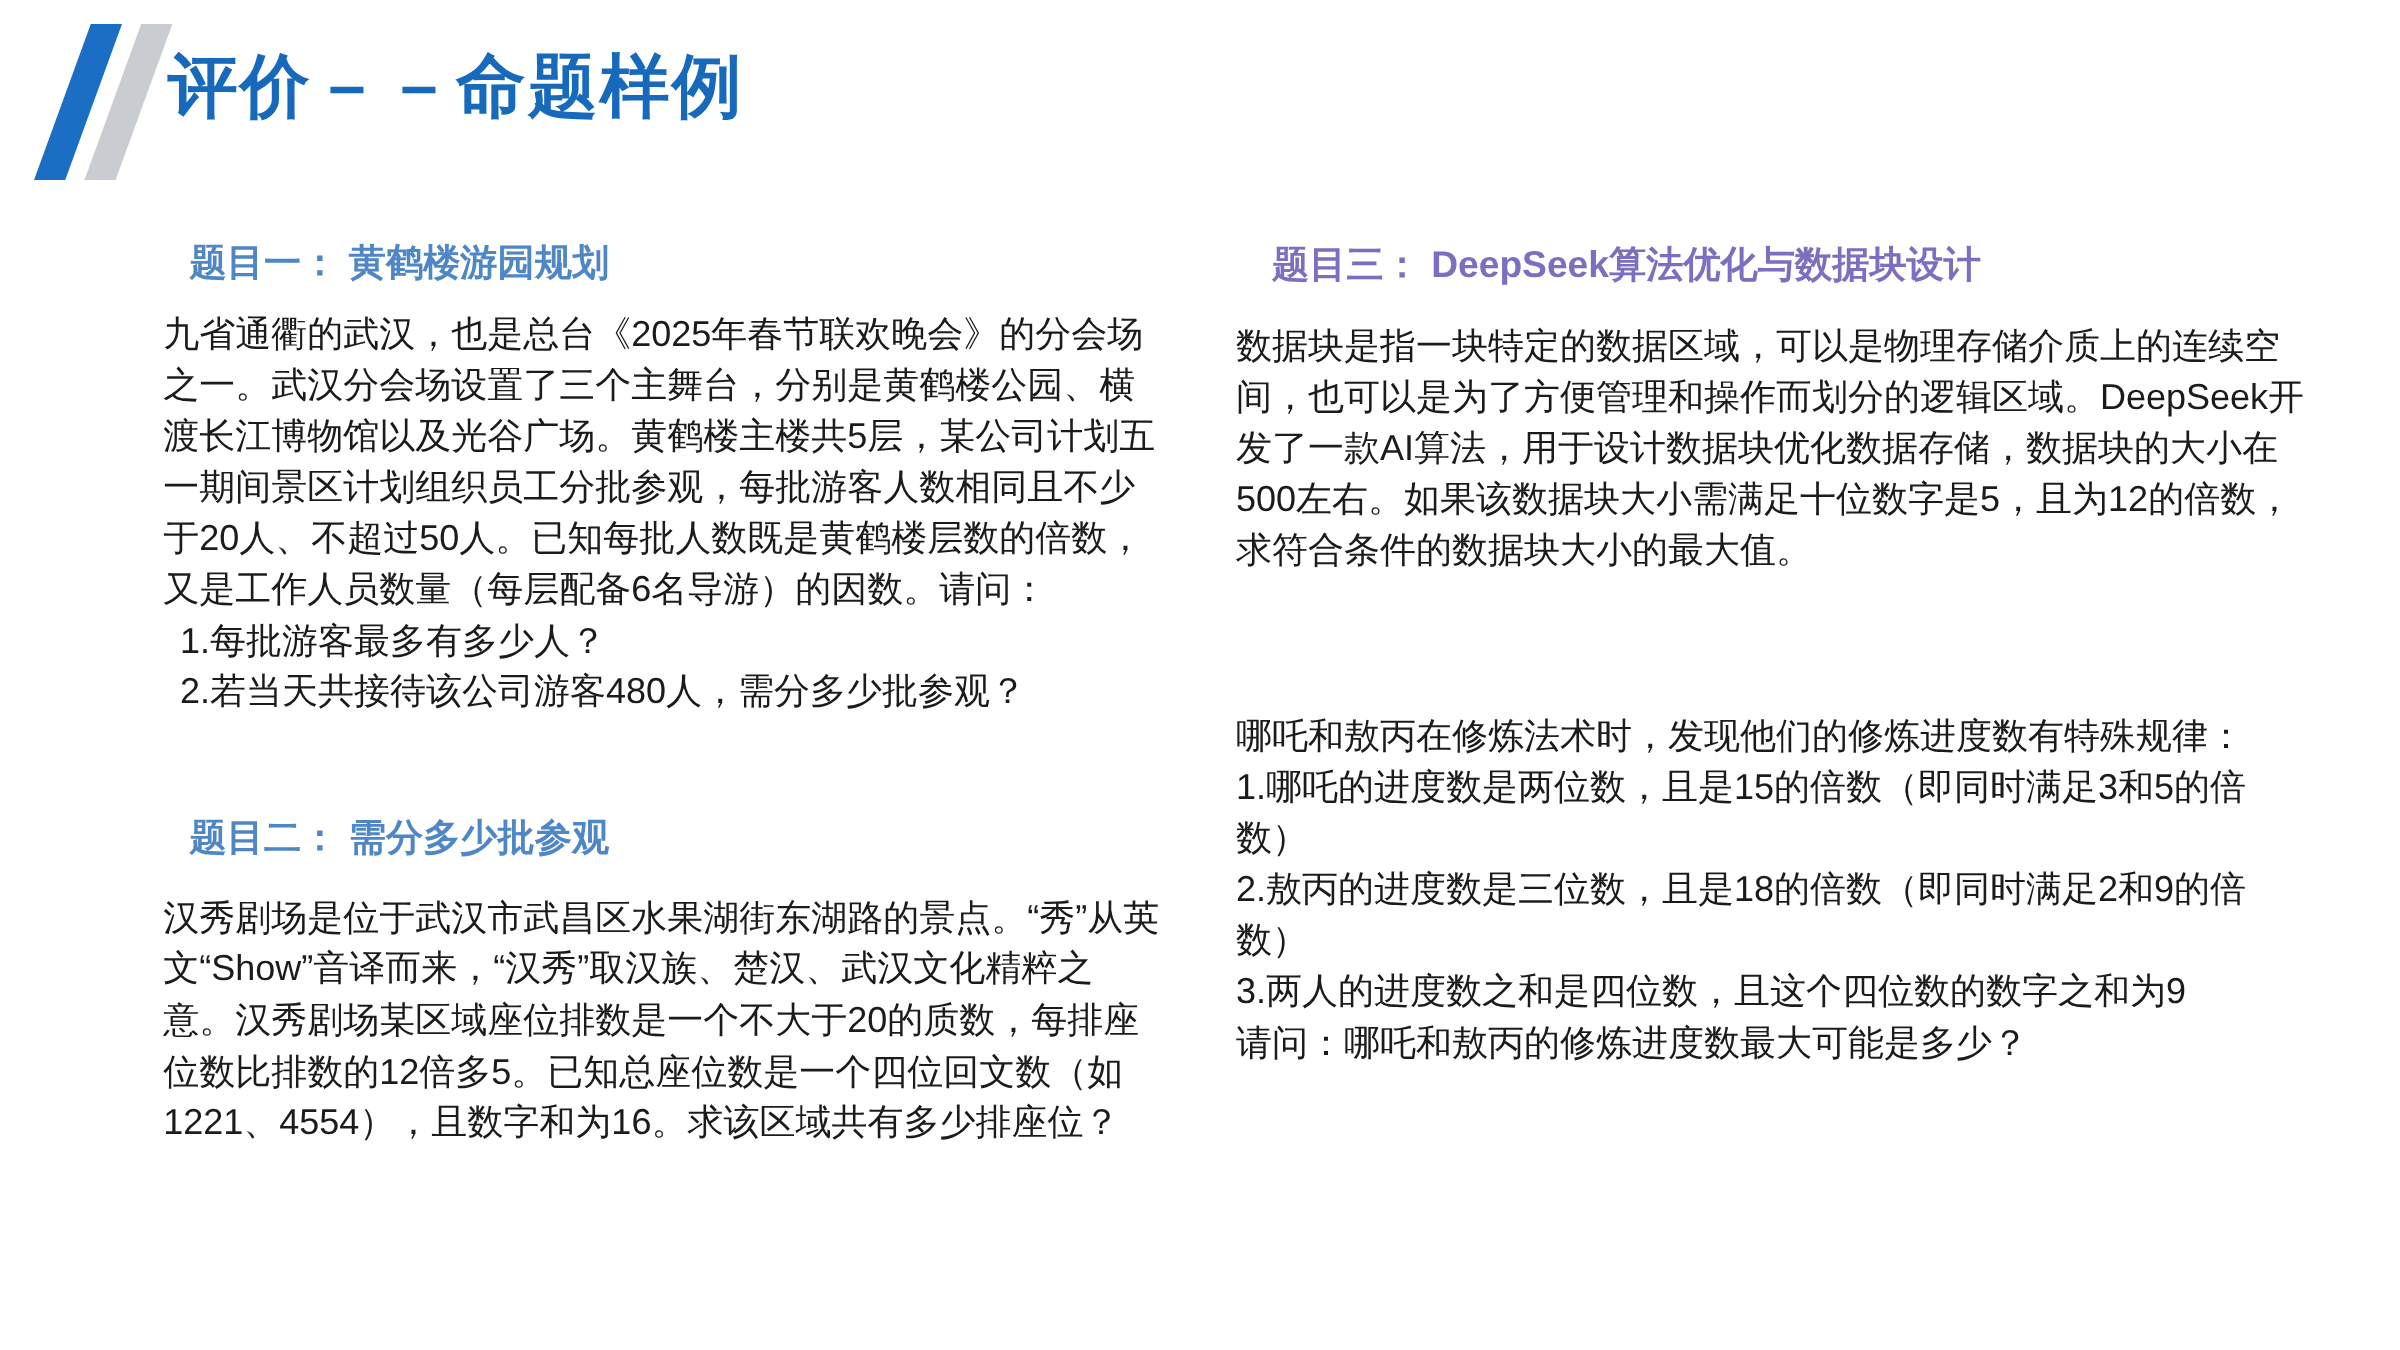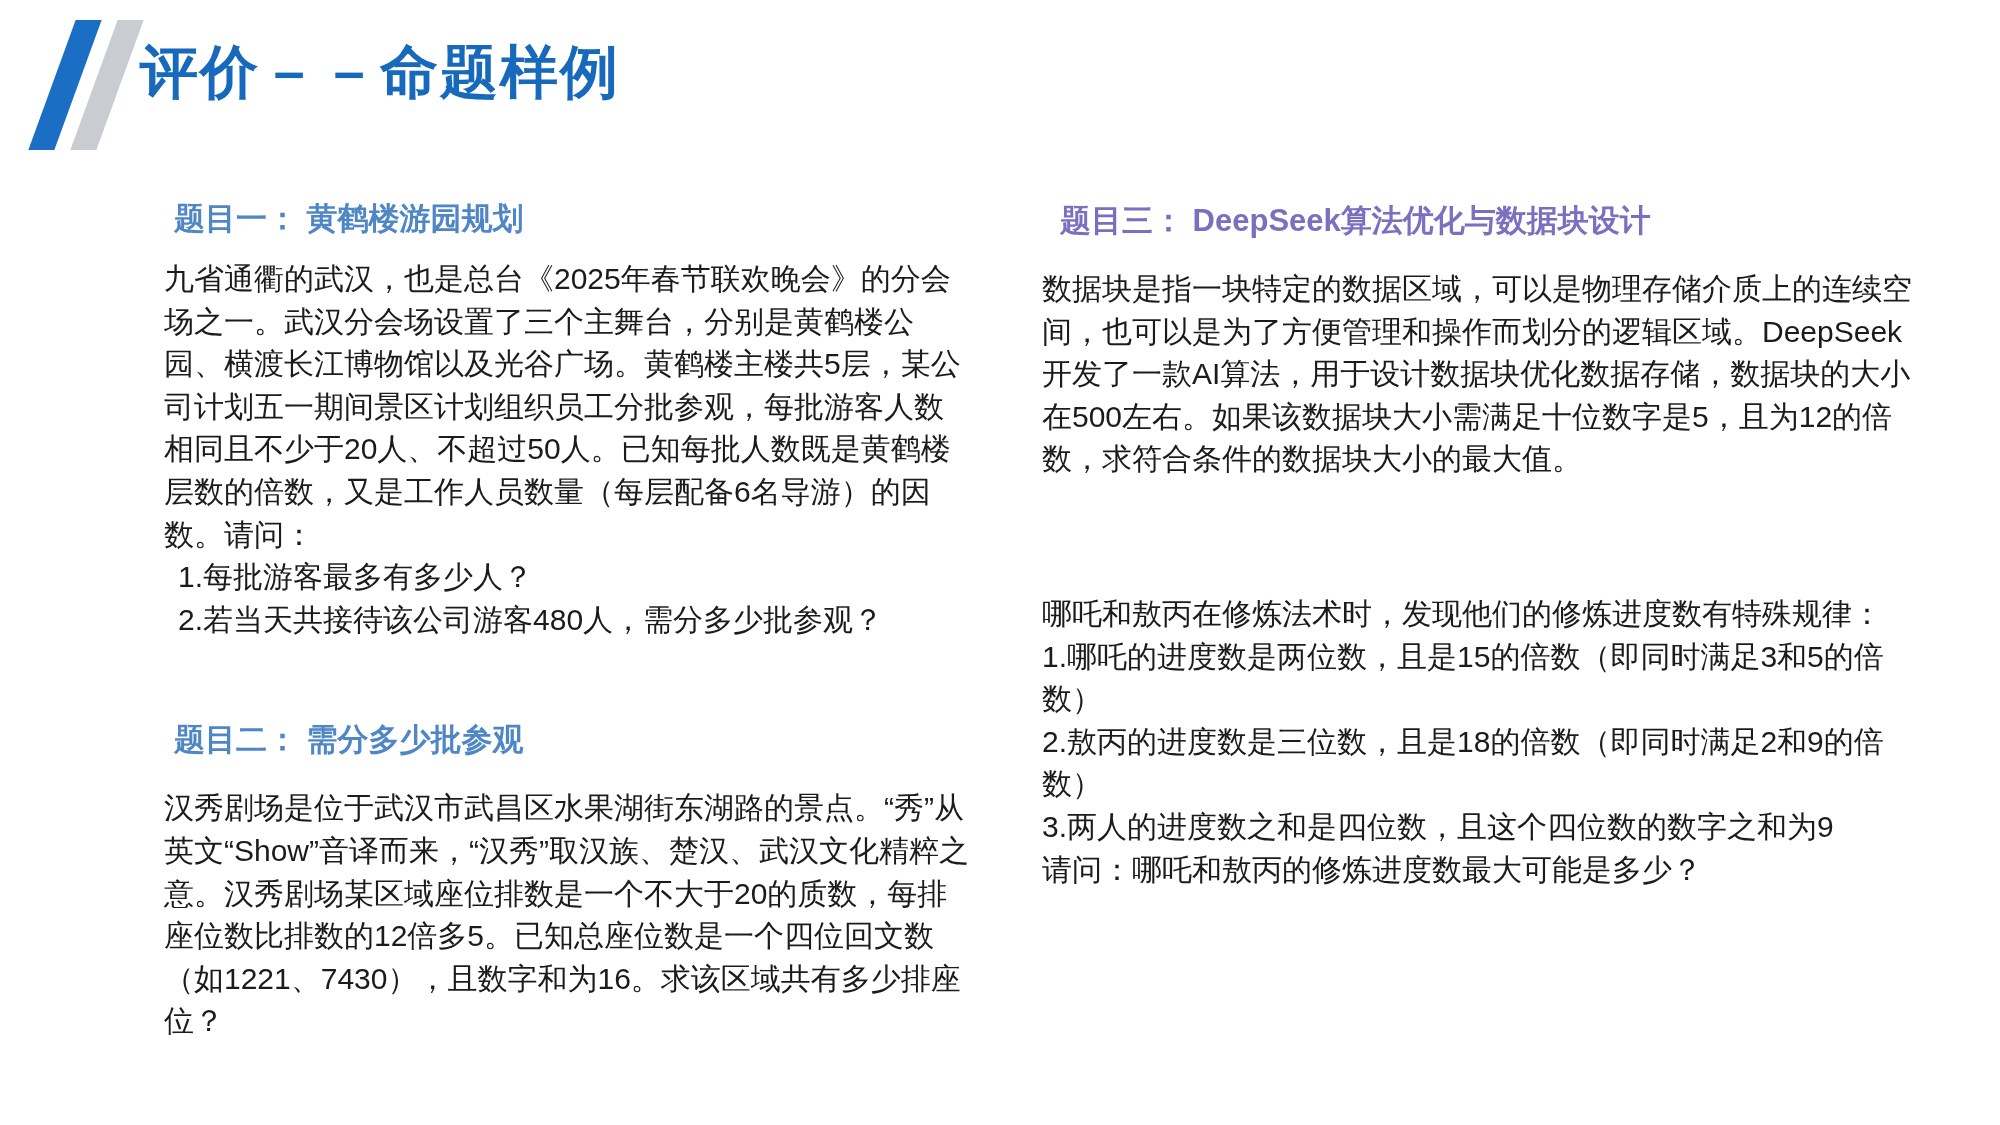--- a/index.html
+++ b/index.html
@@ -55,21 +55,21 @@
     letter-spacing: 2px;
     white-space: nowrap;
   }
 
   
   .col {
     position: absolute;
     top: 190px;
   }
   .col-left {
-    left: 152px;
+    left: 136px;
     width: 830px;
   }
   .col-right {
     left: 1030px;
     width: 900px;
   }
 
   .block {
     margin-bottom: 30px;
   }
@@ -83,21 +83,21 @@
   }
   .q-title.violet {
     color: #7d6fc0;
     margin-left: 30px;
   }
 
   .q-body {
     font-size: 30px;
     line-height: 1.42;
     color: #1b1b1b;
-    margin: 12px;
+    margin: 0;
   }
   .q-body p {
     margin: 0;
   }
   .q-body .indent {
     padding-left: 14px;
   }
 
   .b1 { margin-top: 8px; }
   .b2 { margin-top: 78px; }
@@ -126,21 +126,21 @@
       <div class="q-body">
         <p>九省通衢的武汉，也是总台《2025年春节联欢晚会》的分会场之一。武汉分会场设置了三个主舞台，分别是黄鹤楼公园、横渡长江博物馆以及光谷广场。黄鹤楼主楼共5层，某公司计划五一期间景区计划组织员工分批参观，每批游客人数相同且不少于20人、不超过50人。已知每批人数既是黄鹤楼层数的倍数，又是工作人员数量（每层配备6名导游）的因数。请问：</p>
         <p class="indent sp-top-16">1.每批游客最多有多少人？</p>
         <p class="indent">2.若当天共接待该公司游客480人，需分多少批参观？</p>
       </div>
     </div>
 
     <div class="block b2">
       <div class="q-title">题目二： 需分多少批参观</div>
       <div class="q-body sp-top-22">
-        <p>汉秀剧场是位于武汉市武昌区水果湖街东湖路的景点。“秀”从英文“Show”音译而来，“汉秀”取汉族、楚汉、武汉文化精粹之意。汉秀剧场某区域座位排数是一个不大于20的质数，每排座位数比排数的12倍多5。已知总座位数是一个四位回文数（如1221、7430），且数字和为16。求该区域共有多少排座位？</p>
+        <p>汉秀剧场是位于武汉市武昌区水果湖街东湖路的景点。“秀”从英文“Show”音译而来，“汉秀”取汉族、楚汉、武汉文化精粹之意。汉秀剧场某区域座位排数是一个不大于20的质数，每排座位数比排数的12倍多5。已知总座位数是一个四位回文数（如1221、4554），且数字和为16。求该区域共有多少排座位？</p>
       </div>
     </div>
 
   </div>
 
   <div class="col col-right">
 
     <div class="block b3">
       <div class="q-title violet">题目三： DeepSeek算法优化与数据块设计</div>
       <div class="q-body sp-top-22">

